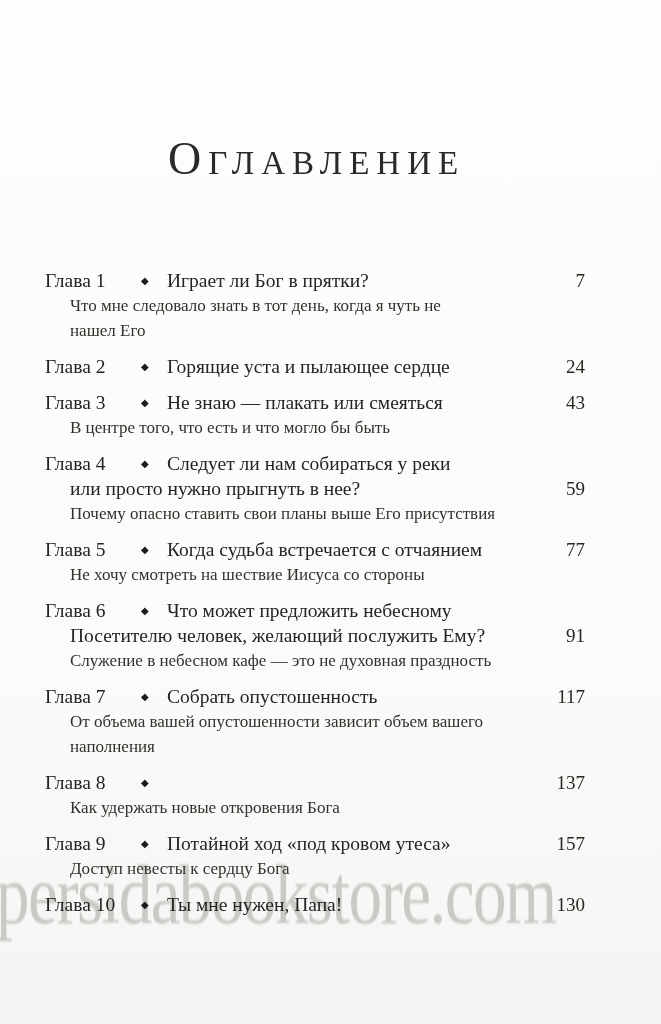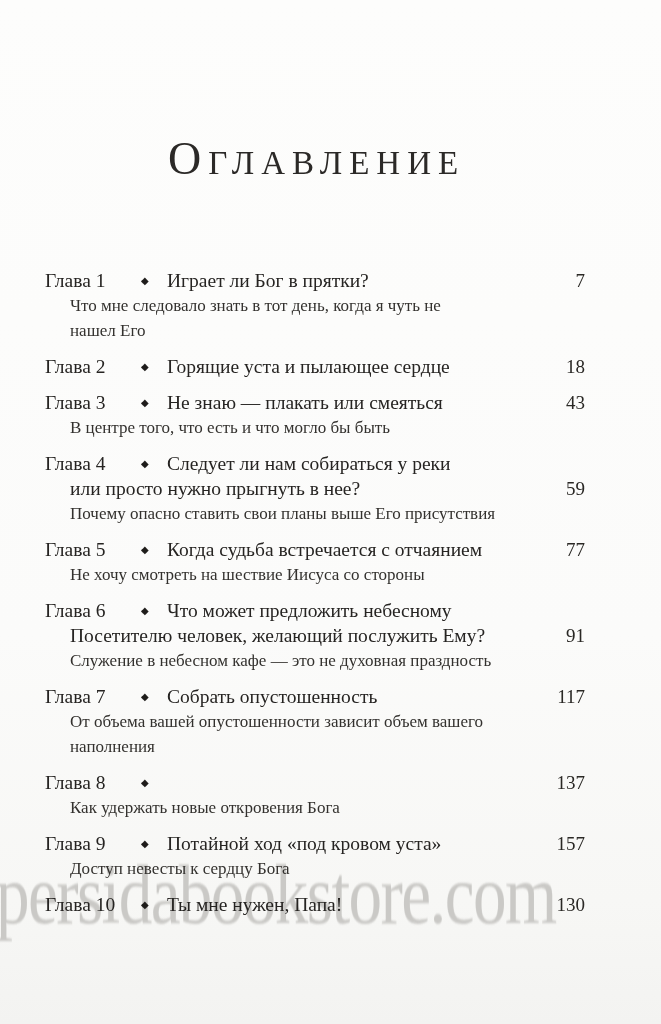--- a/index.html
+++ b/index.html
@@ -61,21 +61,21 @@
       </div>
 
       <div class="entry">
         <div class="title-block">
           <div class="head-row">
             <span class="label">Глава 2</span>
             <span class="bullet">◆</span>
             <span class="title-first">Горящие уста и пылающее сердце</span>
           </div>
 
-          <span class="page-num">18</span>
+          <span class="page-num">24</span>
         </div>
       </div>
 
       <div class="entry">
         <div class="title-block">
           <div class="head-row">
             <span class="label">Глава 3</span>
             <span class="bullet">◆</span>
             <span class="title-first">Не знаю — плакать или смеяться</span>
           </div>
@@ -148,21 +148,21 @@
           <span class="page-num">137</span>
         </div>
         <div class="subtitle">Как удержать новые откровения Бога</div>
       </div>
 
       <div class="entry">
         <div class="title-block">
           <div class="head-row">
             <span class="label">Глава 9</span>
             <span class="bullet">◆</span>
-            <span class="title-first">Потайной ход «под кровом уста»</span>
+            <span class="title-first">Потайной ход «под кровом утеса»</span>
           </div>
 
           <span class="page-num">157</span>
         </div>
         <div class="subtitle">Доступ невесты к сердцу Бога</div>
       </div>
 
       <div class="entry">
         <div class="title-block">
           <div class="head-row">

